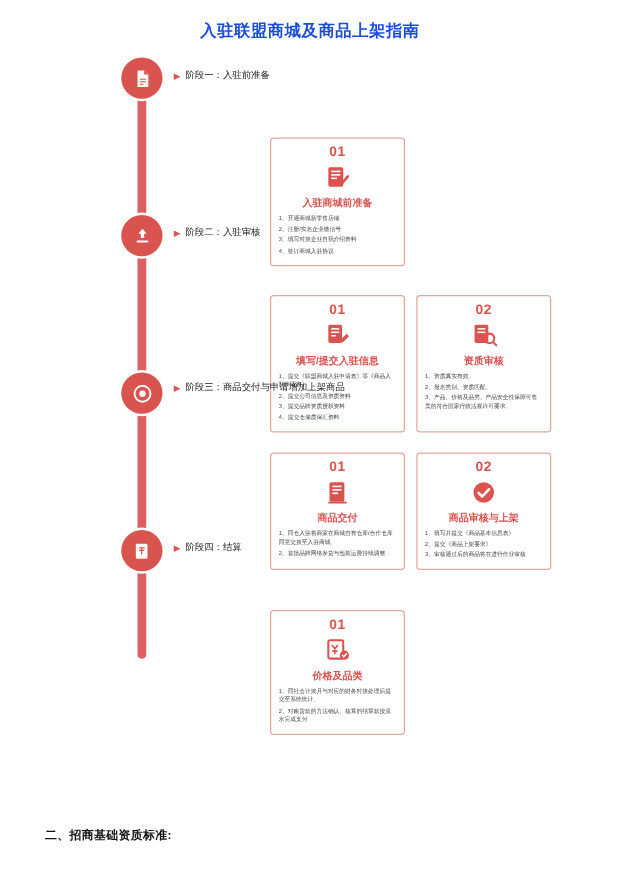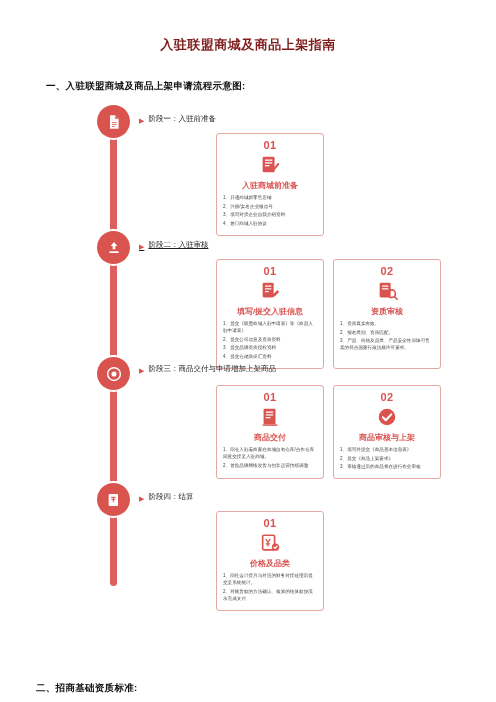--- a/index.html
+++ b/index.html
@@ -19,22 +19,22 @@
     position: relative;
     width: 496px;
     height: 702px;
     box-sizing: border-box;
     padding: 0 46px;
   }
   .doc-title {
     text-align: center;
     font-size: 13px;
     font-weight: bold;
-    color: #7f1d1d;
-    margin-top: 36px;
+    color: #1d4ed8;
+    margin-top: 16px;
     letter-spacing: 0.5px;
   }
   .section-heading {
     font-size: 9.5px;
     font-weight: bold;
     color: #111;
     margin-top: 26px;
     letter-spacing: .3px;
   }
   .section-heading-bottom {
@@ -102,20 +102,21 @@
     line-height: 1;
   }
 
   
   .cards {
     position: absolute;
     left: 0;
     right: 0;
     display: flex;
     gap: 9px;
+    margin-top: 36px;
   }
   .card {
     width: 108px;
     border: 1px solid #e3a9a1;
     border-radius: 3px;
     background: #fff;
     box-sizing: border-box;
     padding: 5px 6px 6px 6px;
     position: relative;
   }
@@ -151,21 +152,20 @@
     margin: 0 0 1.5px 0;
   }
 </style>
 </head>
 <body>
 
 <div class="page">
 
   <div class="doc-title">入驻联盟商城及商品上架指南</div>
 
-  <div class="section-heading">一、入驻联盟商城及商品上架申请流程示意图:</div>
 
   <div class="flow">
     <div class="spine"></div>
 
     <div class="stage" style="top:0px;">
       <div class="node" style="top:4px;">
         <svg width="16" height="16" viewBox="0 0 24 24">
           <path fill="#ffffff" d="M6 2h8l5 5v15H6z" opacity="0.95"></path>
           <path fill="#d9534f" d="M14 2v5h5z"></path>
           <path fill="#d9534f" d="M9 12h7v1.3H9zM9 15h7v1.3H9zM9 18h4v1.3H9z"></path>
@@ -199,21 +199,21 @@
       </div>
     </div>
 
     <div class="stage" style="top:126px;">
       <div class="node" style="top:4px;">
         <svg width="16" height="16" viewBox="0 0 24 24">
           <path fill="#ffffff" d="M12 3l5 6h-3v5h-4V9H7z"></path>
           <rect x="5" y="17" width="14" height="2.6" rx="1" fill="#ffffff"></rect>
         </svg>
       </div>
-      <div class="stage-label" style="top:13px;text-decoration:underline;">
+      <div class="stage-label" style="top:13px;">
         <span class="caret">▶</span>
         <span>阶段二：入驻审核</span>
       </div>
 
       <div class="cards" style="top:32px; left:170px;">
         <div class="card">
           <div class="card-num">01</div>
           <div class="card-icon">
             <svg width="22" height="22" viewBox="0 0 24 24">
               <rect x="4" y="3" width="12" height="16" rx="1.5" fill="#d9534f"></rect>

